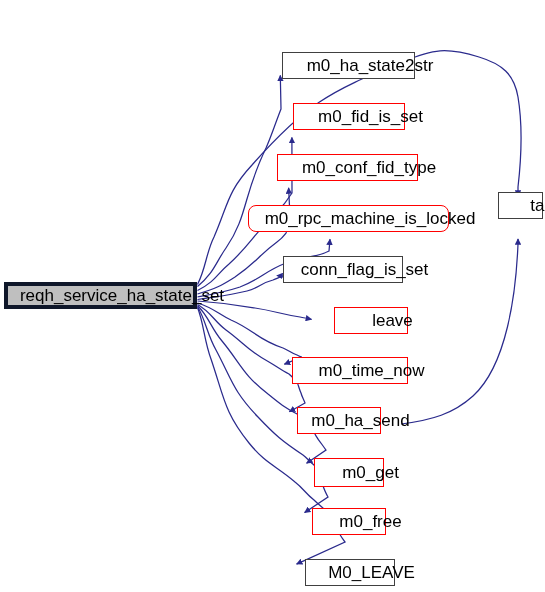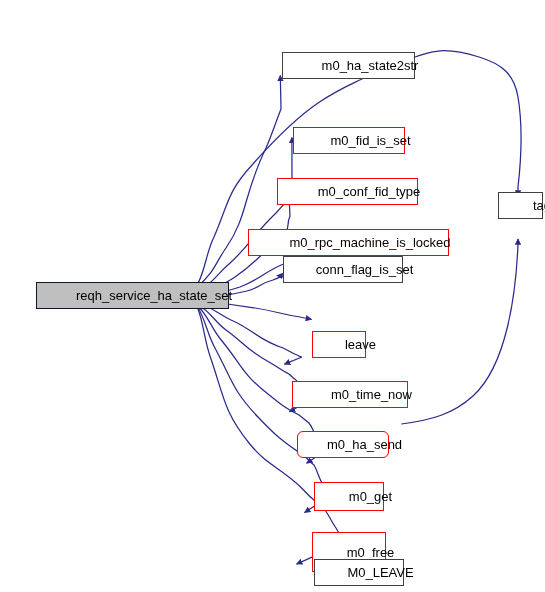--- a/index.html
+++ b/index.html
@@ -22,40 +22,38 @@
     width: 545px;
     height: 592px;
   }
   .node {
     position: absolute;
     box-sizing: border-box;
     display: flex;
     align-items: center;
     justify-content: center;
     white-space: nowrap;
-    font-size: 13px;
+    font-size: 17px;
     line-height: 1;
     color: #000000;
     background: #ffffff;
     border: 1px solid #000000;
     z-index: 5;
     padding-left: 43px;
   }
   .node.red {
     border-color: #ff0000;
-    margin-top: 24px;
   }
   .node.black {
     border-color: #404040;
   }
   .node.root {
     background: #bfbfbf;
-    border: 1px solid #0f172a;
+    border: 4px solid #0f172a;
     color: #000000;
-    margin-left: 32px;
   }
 </style>
 </head>
 <body>
 
 <div id="callgraph">
 
   <svg id="edge-layer" viewBox="0 0 545 592" width="545" height="592" xmlns="http://www.w3.org/2000/svg">
     <defs>
       <marker id="arrowhead" viewBox="0 0 10 10" refX="9" refY="5" markerWidth="5.2" markerHeight="5.2" orient="auto-start-reverse">
@@ -76,23 +74,23 @@
       <path d="M197.5,307.5 C204,324 204,340 211,359 C224,397 224,412 249,443 C266,464 275,465 295,482 C304,489 305,493 314,500 C318,504 321,506 325,510 C330,517 331,521 336,528 C339,533 341,537 345,542 L296.6,564.1"></path>
       <path d="M197.5,284.5 C206,268 206,253 214,237 C228,205 227,192 252,165 C305,105 328,92 402,62 C434,49 446,47 479,57 C502,64 514,74 518,97 C523,127 521,161 518,187 L518,196.2"></path>
       <path d="M401.3,424.0 C432,420 453,414 473,396 C507,365 516,293 518,244 L518,239.0"></path>
     </g>
   </svg>
 
   <div class="node root" style="left: 4px; top: 282px; width: 193px; height: 27px;">reqh_service_ha_state_set</div>
   <div class="node black" style="left: 282px; top: 52px; width: 133px; height: 27px;">m0_ha_state2str</div>
   <div class="node red" style="left: 293px; top: 103px; width: 112px; height: 27px;">m0_fid_is_set</div>
   <div class="node red" style="left: 277px; top: 154px; width: 141px; height: 27px; text-align: center;">m0_conf_fid_type</div>
-  <div class="node red" style="left: 248px; top: 205px; width: 201px; height: 27px;">m0_rpc_machine_is_locked</div>
+  <div class="node red" style="left: 248px; top: 205px; width: 201px; height: 27px; border-radius: 8px;">m0_rpc_machine_is_locked</div>
   <div class="node black" style="left: 283px; top: 256px; width: 120px; height: 27px;">conn_flag_is_set</div>
-  <div class="node red" style="left: 312px; top: 307px; width: 54px; height: 27px; text-align: center;">leave</div>
+  <div class="node red" style="left: 334px; top: 307px; width: 74px; height: 27px; text-align: center;">leave</div>
   <div class="node red" style="left: 292px; top: 357px; width: 116px; height: 27px;">m0_time_now</div>
-  <div class="node red" style="left: 297px; top: 407px; width: 92px; height: 27px; border-radius: 6px;">m0_ha_send</div>
+  <div class="node red" style="left: 297px; top: 407px; width: 84px; height: 27px;">m0_ha_send</div>
   <div class="node red" style="left: 314px; top: 458px; width: 70px; height: 29px;">m0_get</div>
-  <div class="node red" style="left: 312px; top: 508px; width: 74px; height: 40px;">m0_free</div>
-  <div class="node black" style="left: 314px; top: 559px; width: 90px; height: 27px;">M0_LEAVE</div>
+  <div class="node red" style="left: 312px; top: 508px; width: 74px; height: 27px;">m0_free</div>
+  <div class="node black" style="left: 305px; top: 559px; width: 90px; height: 27px;">M0_LEAVE</div>
   <div class="node black" style="left: 498px; top: 192px; width: 40px; height: 27px;">tag</div>
 
 </div>
 
 </body></html>

